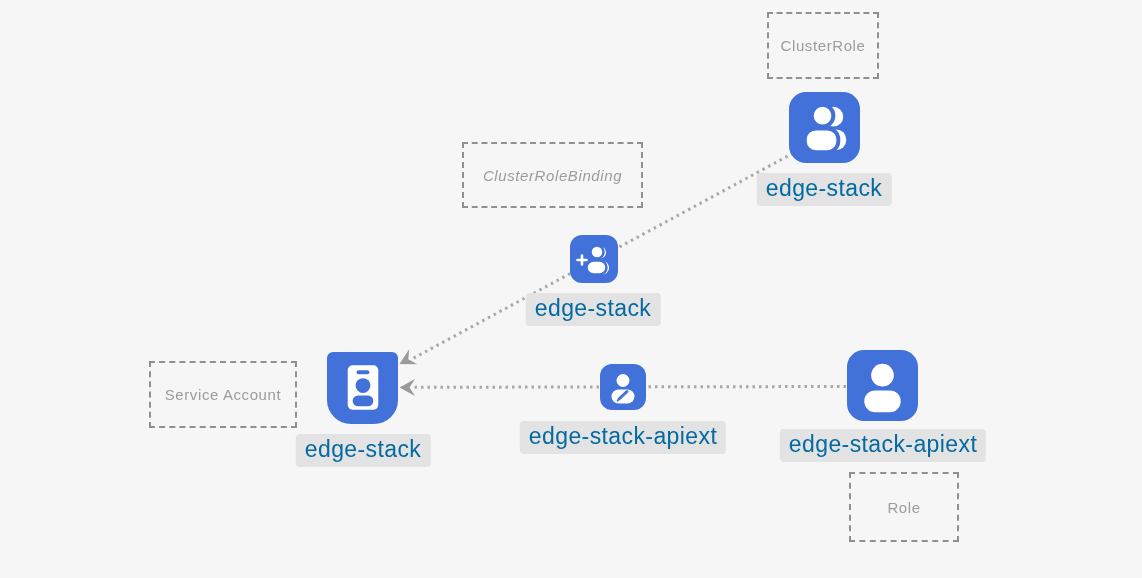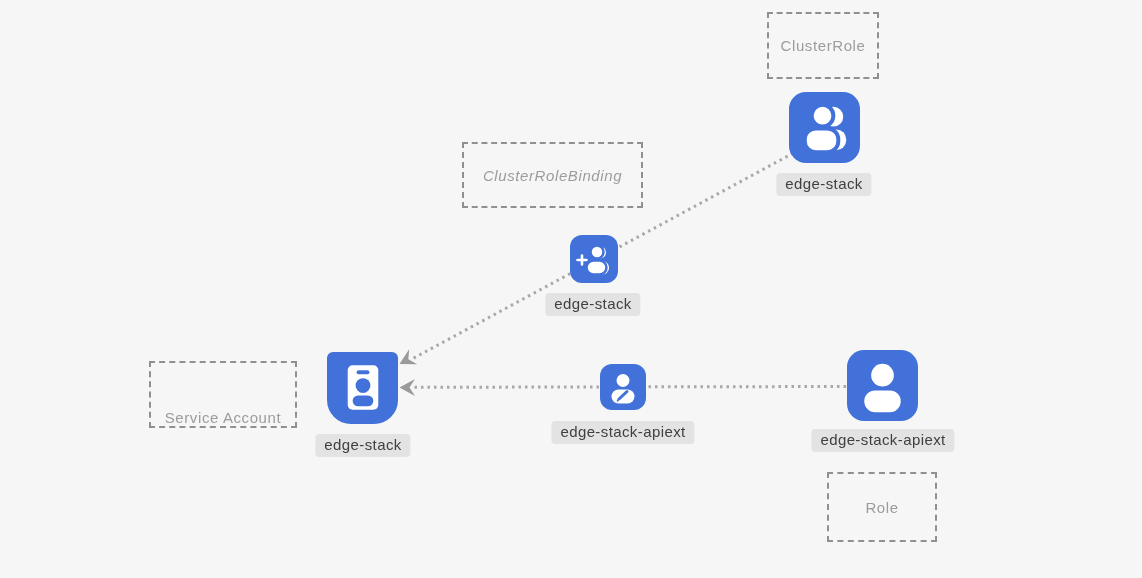--- a/index.html
+++ b/index.html
@@ -29,23 +29,23 @@
     align-items: center;
     justify-content: center;
     color: #9c9c9c;
     font-size: 15px;
     letter-spacing: 0.6px;
     z-index: 2;
     background: transparent;
   }
   .type-box.cluster-role        { left: 767px; top: 12px;  width: 112px; height: 67px; }
   .type-box.cluster-role-binding{ left: 462px; top: 142px; width: 181px; height: 66px; font-style: italic; }
-  .type-box.service-account     { left: 149px; top: 361px; width: 148px; height: 67px; align-items: flex-end; }
+  .type-box.service-account     { left: 149px; top: 361px; width: 148px; height: 67px; }
   .type-box.role-binding        { left: 571px; top: 472px; width: 111px; height: 68px; }
-  .type-box.role                { left: 827px; top: 472px; width: 110px; height: 70px; }
+  .type-box.role                { left: 849px; top: 472px; width: 110px; height: 70px; }
 
   
   .node {
     position: absolute;
     z-index: 3;
     background: #4171d9;
     display: flex;
     align-items: center;
     justify-content: center;
     cursor: pointer;
@@ -55,22 +55,22 @@
   .node.n-cluster-role-binding { left: 570px; top: 235px; width: 48px; height: 48px; border-radius: 12px; }
   .node.n-service-account      { left: 327px; top: 352px; width: 71px; height: 72px; border-radius: 6px 6px 24px 24px; }
   .node.n-role-binding         { left: 600px; top: 364px; width: 46px; height: 46px; border-radius: 12px; }
   .node.n-role                 { left: 847px; top: 350px; width: 71px; height: 71px; border-radius: 17px; }
 
   
   .node-label {
     position: absolute;
     transform: translateX(-50%);
     background: #e3e3e3;
-    color: #404040;
-    font-size: 15px;
+    color: #0369a1;
+    font-size: 23px;
     letter-spacing: 0.4px;
     padding: 2px 9px 4px 9px;
     border-radius: 4px;
     white-space: nowrap;
     z-index: 4;
   }
   .node-label.l-cluster-role         { left: 824px; top: 173px; }
   .node-label.l-cluster-role-binding { left: 593px; top: 293px; }
   .node-label.l-service-account      { left: 363px; top: 434px; }
   .node-label.l-role-binding         { left: 623px; top: 421px; }

